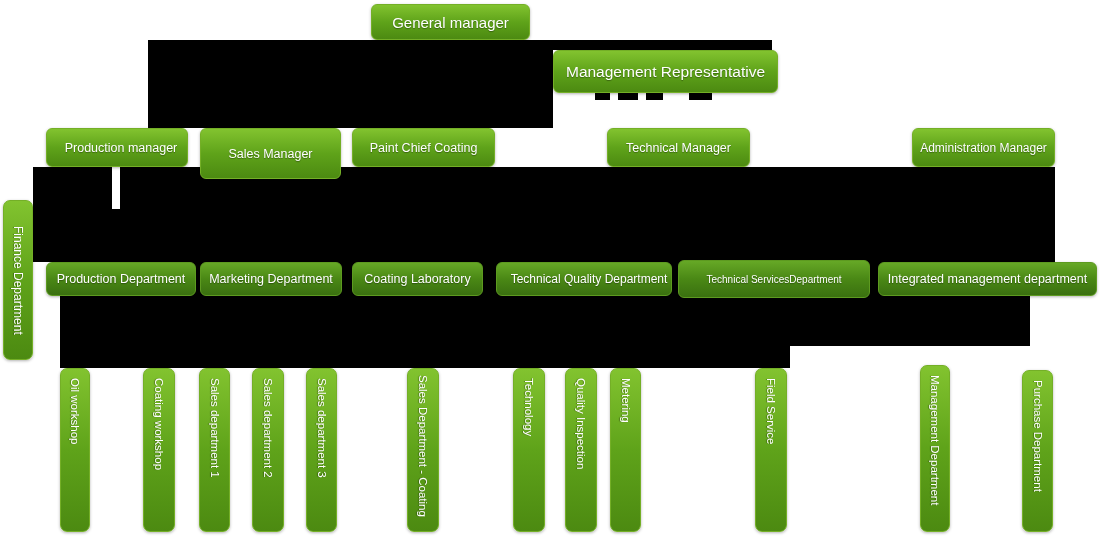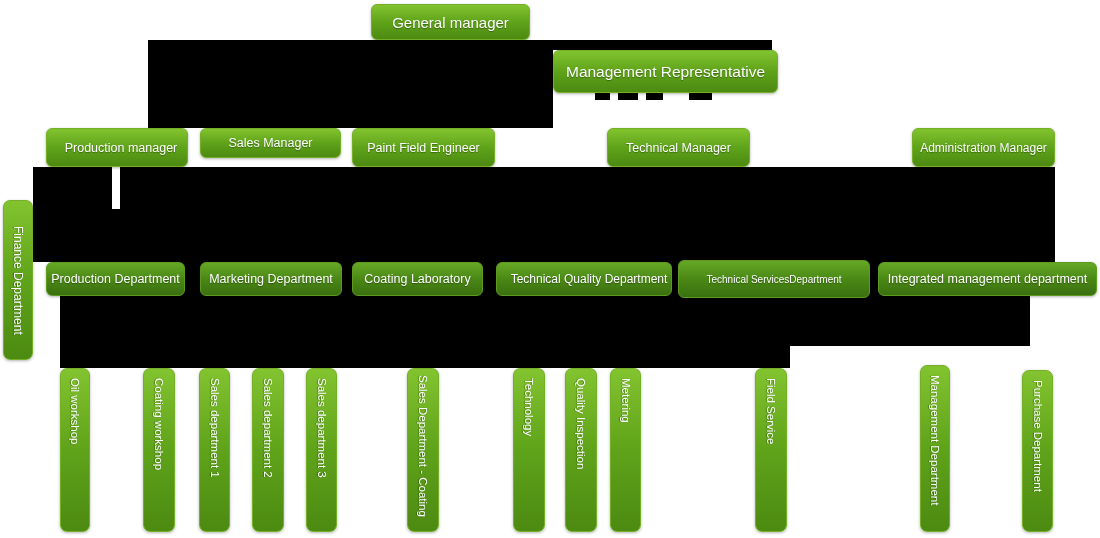--- a/index.html
+++ b/index.html
@@ -50,28 +50,28 @@
   <div class="blk" style="left:33px;  top:167px; width:1022px; height:95px;"></div>
   <div class="blk" style="left:60px;  top:262px; width:730px;  height:106px;"></div>
   <div class="blk" style="left:790px; top:262px; width:240px;  height:84px;"></div>
   <div class="wstub" style="left:112px; top:167px; width:8px; height:42px;"></div>
 
   <div class="node" style="left:371px; top:4px; width:159px; height:36px; font-size:15px;">General manager</div>
 
   <div class="node" style="left:553px; top:50px; width:225px; height:43px; font-size:15.5px;">Management Representative</div>
 
   <div class="node" style="left:46px;  top:128px; width:142px; height:39px;padding-left:8px;">Production manager</div>
-  <div class="node" style="left:200px; top:128px; width:141px; height:30px;">Sales Manager</div>
-  <div class="node" style="left:352px; top:128px; width:143px; height:39px;">Paint Field Engineer</div>
+  <div class="node" style="left:200px; top:128px; width:141px; height:51px;">Sales Manager</div>
+  <div class="node" style="left:352px; top:128px; width:143px; height:39px;">Paint Chief Coating</div>
   <div class="node" style="left:607px; top:128px; width:143px; height:39px;">Technical Manager</div>
   <div class="node" style="left:912px; top:128px; width:143px; height:39px; font-size:12px;">Administration Manager</div>
 
   <div class="node vc" style="left:3px; top:200px; width:30px; height:160px;">Finance Department</div>
 
-  <div class="node dark" style="left:46px;  top:262px; width:139px; height:34px;">Production Department</div>
+  <div class="node dark" style="left:46px;  top:262px; width:150px; height:34px;">Production Department</div>
   <div class="node dark" style="left:200px; top:262px; width:142px; height:34px;">Marketing Department</div>
   <div class="node dark" style="left:352px; top:262px; width:131px; height:34px;">Coating Laboratory</div>
   <div class="node dark" style="left:496px; top:262px; width:176px; height:34px; font-size:12px;padding-left:10px;">Technical Quality Department</div>
   <div class="node dark" style="left:678px; top:260px; width:192px; height:38px; font-size:10px;">Technical ServicesDepartment</div>
   <div class="node dark" style="left:878px; top:262px; width:219px; height:34px;">Integrated management department</div>
 
   <div class="node v" style="left:60px;   top:368px; width:30px; height:164px;">Oil workshop</div>
   <div class="node v" style="left:143px;  top:368px; width:32px; height:164px;">Coating workshop</div>
   <div class="node v" style="left:199px;  top:368px; width:31px; height:164px;">Sales department 1</div>
   <div class="node v" style="left:252px;  top:368px; width:32px; height:164px;">Sales department 2</div>

